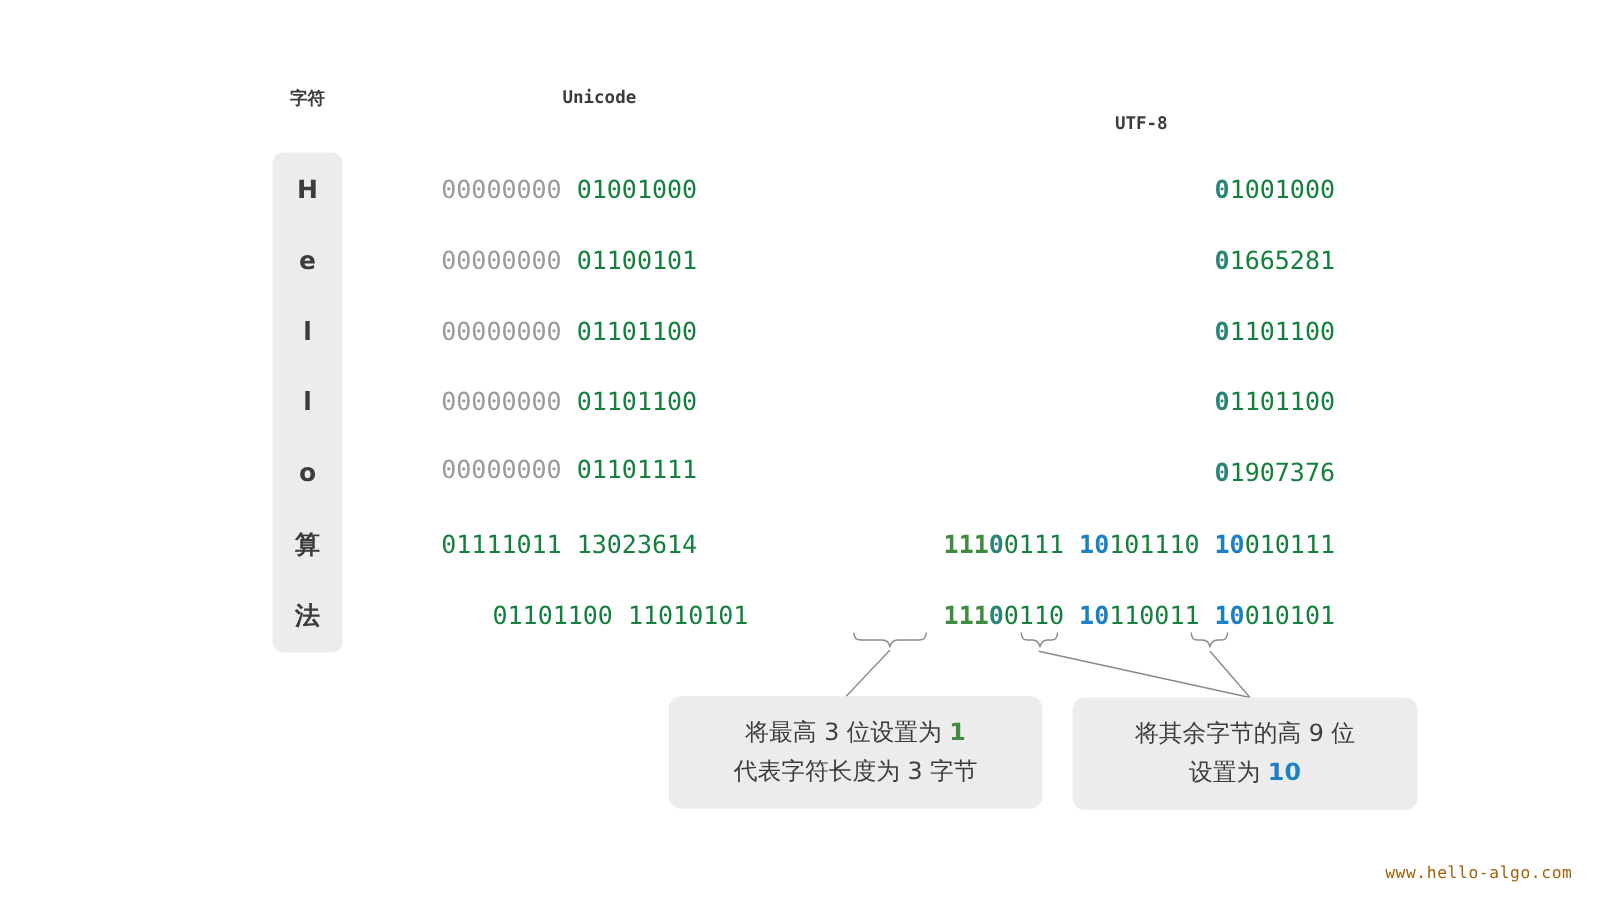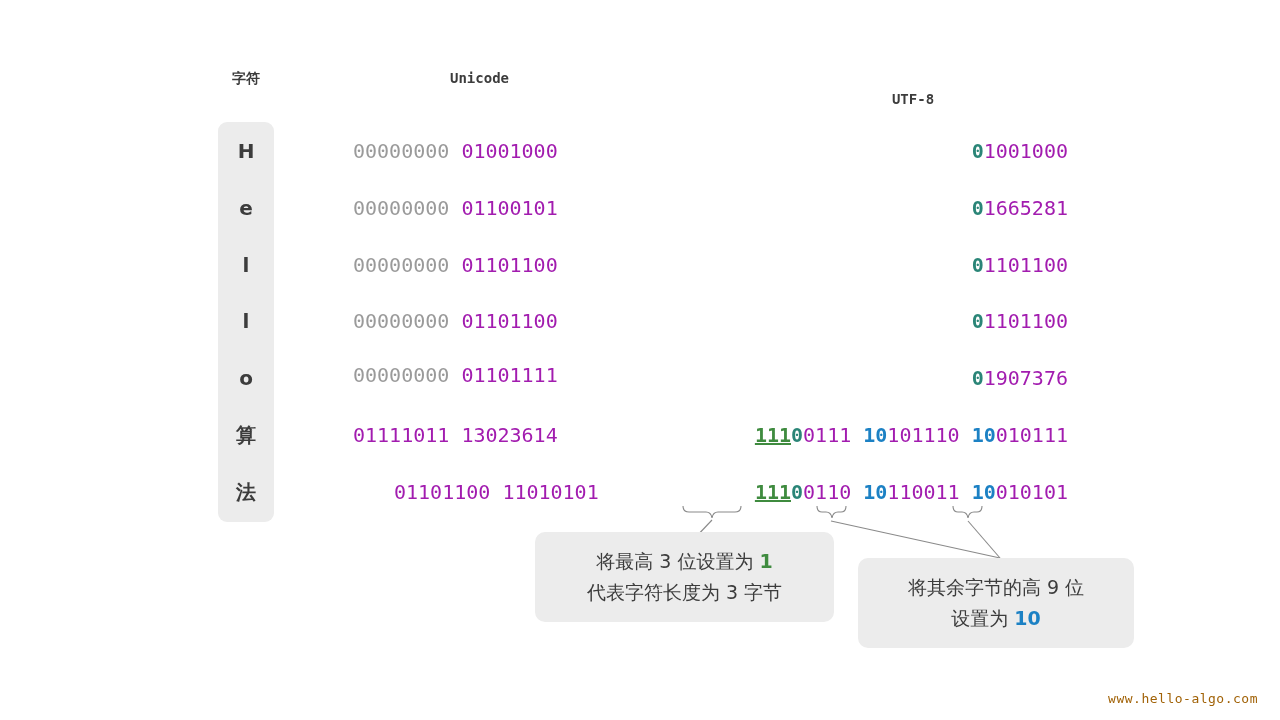--- a/index.html
+++ b/index.html
@@ -63,44 +63,44 @@
     height: 30px;
     line-height: 30px;
     font-family: "DejaVu Sans Mono", monospace;
     font-size: 20px;
     white-space: pre;
   }
   .row-unicode { left: 353px; }
   .row-utf8    { left: 353px; width: 715px; text-align: right; }
 
   .b-dim   { color: #9a9a9a; }
-  .b-dark  { color: #a21caf; }
+  .b-dark  { color: #15803d; }
   .b-teal  { color: #2a8577; font-weight: bold; }
-  .b-green { color: #3f8b3f; font-weight: bold; text-decoration: underline; }
+  .b-green { color: #3f8b3f; font-weight: bold; }
   .b-blue  { color: #1c81c4; font-weight: bold; }
 
   
   .callout {
     position: absolute;
     background: #ececec;
     border-radius: 10px;
     box-sizing: border-box;
     display: flex;
     flex-direction: column;
     align-items: center;
     justify-content: center;
   }
   .callout-line {
     font-family: "DejaVu Sans", sans-serif;
     font-size: 19px;
     color: #3c3c3c;
     line-height: 31px;
     white-space: pre;
   }
-  .callout-1 { left: 535px; top: 532px; width: 299px; height: 90px; }
+  .callout-1 { left: 535px; top: 557px; width: 299px; height: 90px; }
   .callout-2 { left: 858px; top: 558px; width: 276px; height: 90px; }
 
   .em-green { color: #3f8b3f; font-weight: bold; }
   .em-blue  { color: #1c81c4; font-weight: bold; }
 
   
   .watermark {
     position: absolute;
     right: 22px;
     bottom: 14px;

